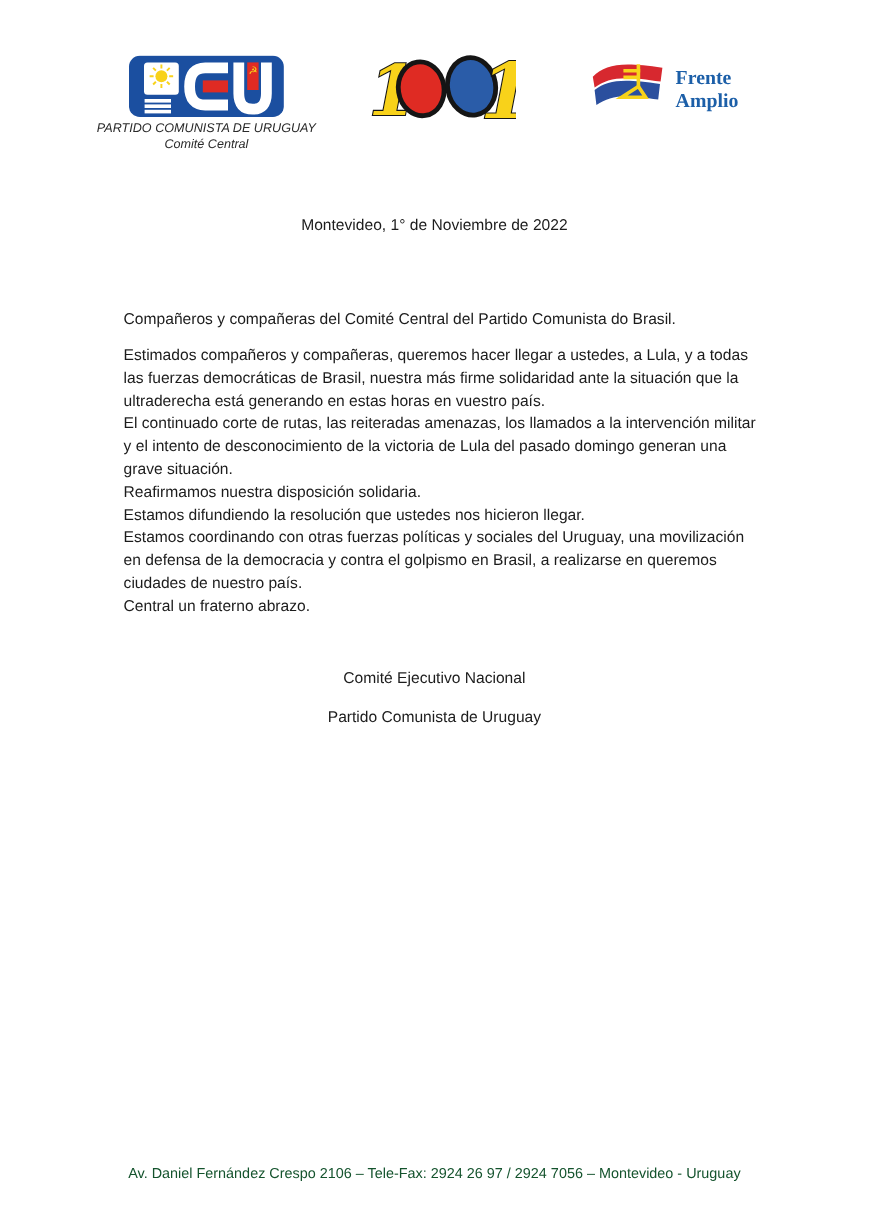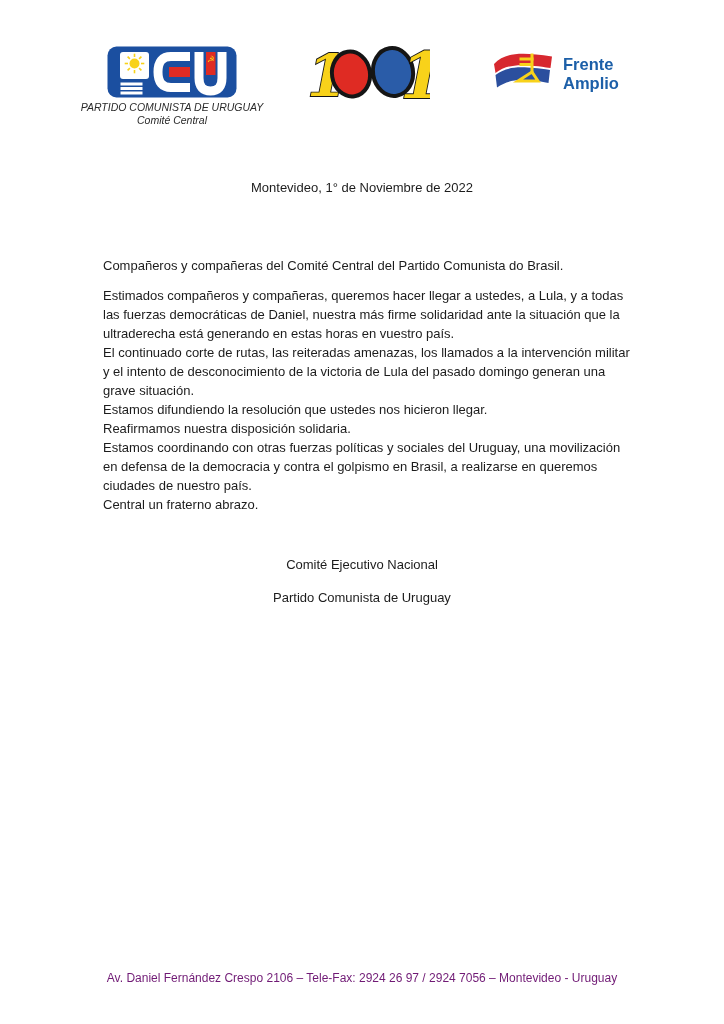--- a/index.html
+++ b/index.html
@@ -13,21 +13,21 @@
   }
 
   
   .pcu-block { position:absolute; left:70px; top:46px; width:204px; text-align:center; }
   .pcu-block svg { display:block; margin:0 auto; }
   .pcu-caption { margin-top:3px; font-style:italic; font-size:10.5px; line-height:13px; color:#2a2a2a; }
 
   .list-logo { position:absolute; left:306px; top:38px; }
 
   .fa-block { position:absolute; left:492px; top:46px; display:flex; align-items:flex-start; }
-  .fa-name { margin-left:9px; padding-top:9px; font-weight:bold; font-size:16.5px; line-height:19px; color:#1c5fa8; }
+  .fa-name { margin-left:9px; padding-top:9px; font-weight:bold; font-size:16.5px; line-height:19px; color:#1c5fa8;font-family:Liberation Serif, serif; }
 
   
   .dateline {
     position:absolute; left:103px; top:180px; width:518px;
     text-align:center; font-size:13px; line-height:16px;
   }
   .body-text {
     position:absolute; left:103px; top:256px; width:528px;
     font-size:13px; line-height:19px;
   }
@@ -35,21 +35,21 @@
   .body-text p { margin:0; }
 
   .signature-block {
     position:absolute; left:0; top:557px; width:724px;
     text-align:center; font-weight:normal; font-size:13px; line-height:15px;
   }
   .signature-block .sig-line1 { margin-bottom:18px; }
 
   .page-footer {
     position:absolute; left:0; top:971px; width:724px;
-    text-align:center; font-size:12px; color:#701a75;
+    text-align:center; font-size:12px; color:#14532d;
   }
 </style>
 </head>
 <body>
 
 <div class="page">
 
   <div class="pcu-block">
     <svg width="130" height="52" viewBox="0 0 130 52" role="img" aria-label="PCU">
       <rect x="0.5" y="0.5" width="129" height="51" rx="9" fill="#1b4fa0"></rect>
@@ -115,24 +115,24 @@
     <div class="fa-name">
       <div>Frente</div>
       <div>Amplio</div>
     </div>
   </div>
 
   <div class="dateline">Montevideo, 1° de Noviembre de 2022</div>
 
   <div class="body-text">
     <p class="salutation">Compañeros y compañeras del Comité Central del Partido Comunista do Brasil.</p>
-    <p>Estimados compañeros y compañeras, queremos hacer llegar a ustedes, a Lula, y a todas las fuerzas democráticas de Daniel, nuestra más firme solidaridad ante la situación que la ultraderecha está generando en estas horas en vuestro país.</p>
+    <p>Estimados compañeros y compañeras, queremos hacer llegar a ustedes, a Lula, y a todas las fuerzas democráticas de Brasil, nuestra más firme solidaridad ante la situación que la ultraderecha está generando en estas horas en vuestro país.</p>
     <p>El continuado corte de rutas, las reiteradas amenazas, los llamados a la intervención militar y el intento de desconocimiento de la victoria de Lula del pasado domingo generan una grave situación.</p>
+    <p>Reafirmamos nuestra disposición solidaria.</p>
     <p>Estamos difundiendo la resolución que ustedes nos hicieron llegar.</p>
-    <p>Reafirmamos nuestra disposición solidaria.</p>
     <p>Estamos coordinando con otras fuerzas políticas y sociales del Uruguay, una movilización en defensa de la democracia y contra el golpismo en Brasil, a realizarse en queremos ciudades de nuestro país.</p>
     <p>Central un fraterno abrazo.</p>
   </div>
 
   <div class="signature-block">
     <div class="sig-line1">Comité Ejecutivo Nacional</div>
     <div class="sig-line2">Partido Comunista de Uruguay</div>
   </div>
 
   <div class="page-footer">Av. Daniel Fernández Crespo 2106 – Tele-Fax: 2924 26 97 / 2924 7056 – Montevideo - Uruguay</div>

